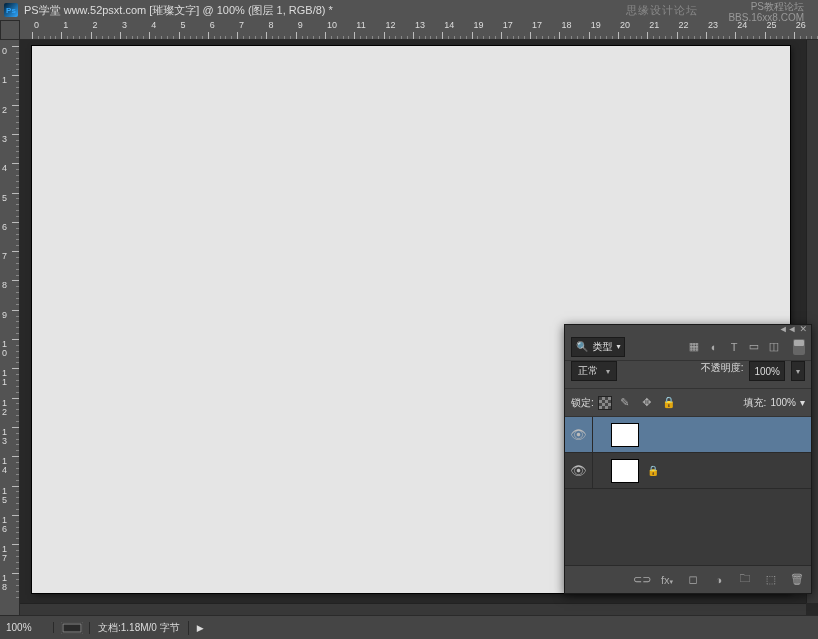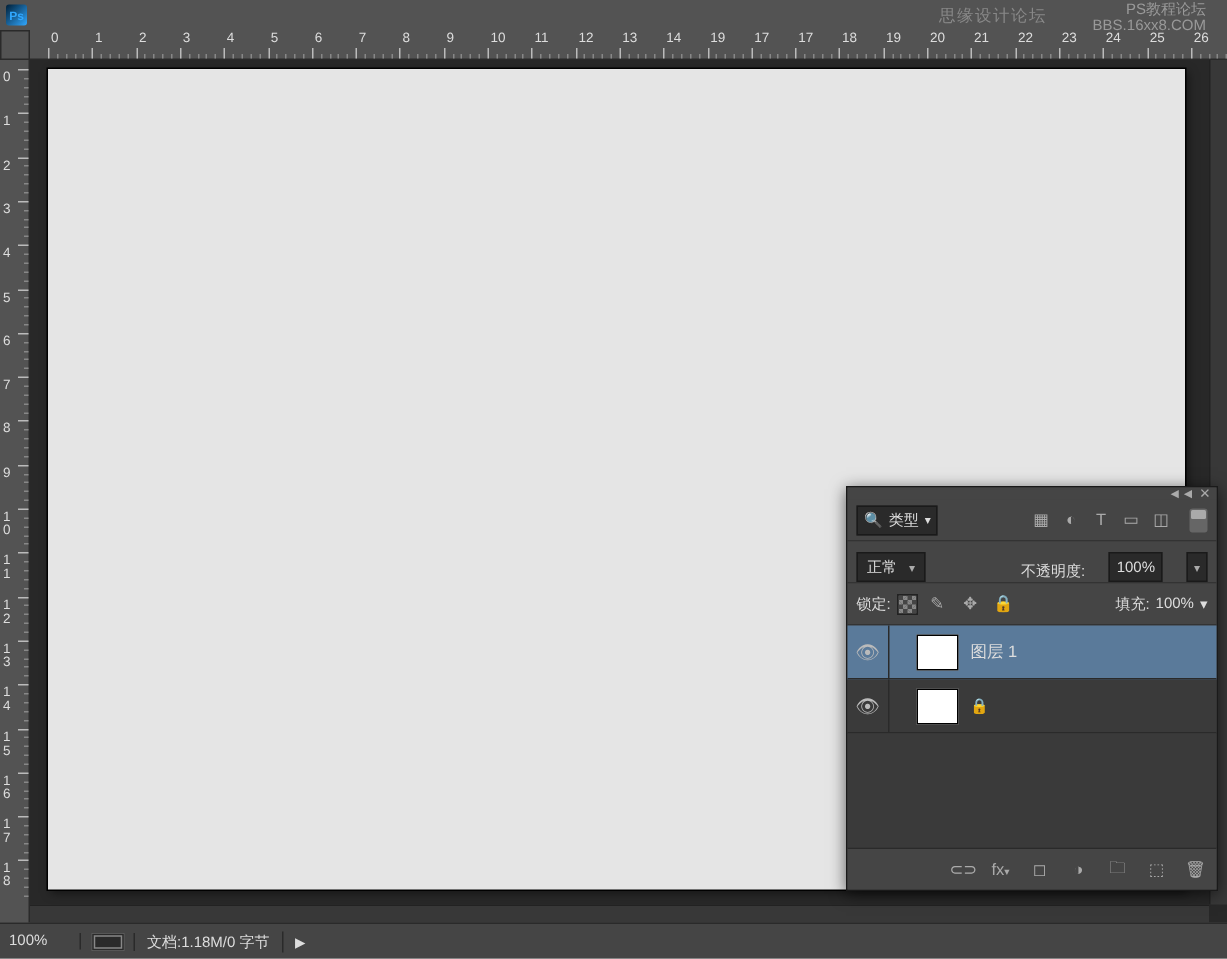--- a/index.html
+++ b/index.html
@@ -44,21 +44,21 @@
 .panel-tab .tab { padding: 0 12px; height: 100%; display: flex; align-items: center; font-size: 11px; color: #ddd; background: #535353; border-right: 1px solid #222; }
 .panel-tab .menu { margin-left: auto; padding: 0 6px; color: #aaa; font-size: 10px; }
 
 .filter-row { height: 28px; background: #454545; display: flex; align-items: center; padding: 0 6px; gap: 6px; border-bottom: 1px solid #333; }
 .filter-row .search { display: flex; align-items: center; background: #2a2a2a; height: 20px; border: 1px solid #1a1a1a; padding: 0 4px; font-size: 10px; color: #ddd; gap: 4px; }
 .filter-row .fbtns { display: flex; gap: 2px; margin-left: auto; }
 .filter-row .fbtn { width: 18px; height: 18px; display: flex; align-items: center; justify-content: center; color: #aaa; font-size: 11px; }
 .filter-row .toggle { width: 12px; height: 16px; background: #666; border-radius: 2px; margin-left: 4px; position: relative; }
 .filter-row .toggle::after { content: ''; position: absolute; top: 1px; left: 1px; width: 10px; height: 6px; background: #aaa; border-radius: 1px; }
 
-.blend-row { height: 28px; background: #454545; display: flex; align-items: flex-end; padding: 0 6px; gap: 16px; border-bottom: 1px solid #333; font-size: 10px; color: #ddd; }
+.blend-row { height: 28px; background: #454545; display: flex; align-items: flex-start; padding: 0 6px; gap: 6px; border-bottom: 1px solid #333; font-size: 10px; color: #ddd; }
 .blend-row .dropdown { background: #2a2a2a; border: 1px solid #1a1a1a; height: 20px; padding: 0 6px; display: flex; align-items: center; gap: 8px; }
 .blend-row .dropdown .dd-arrow { font-size: 8px; color: #aaa; }
 .blend-row .lbl { margin-left: auto; }
 .blend-row .pct { background: #2a2a2a; border: 1px solid #1a1a1a; height: 20px; padding: 0 4px; display: flex; align-items: center; }
 .blend-row .pct-arrow { width: 14px; height: 20px; background: #2a2a2a; border: 1px solid #1a1a1a; display: flex; align-items: center; justify-content: center; font-size: 8px; color: #aaa; }
 
 .lock-row { height: 28px; background: #454545; display: flex; align-items: center; padding: 0 6px; gap: 4px; border-bottom: 1px solid #333; font-size: 10px; color: #ddd; }
 .lock-row .licon { width: 18px; height: 18px; display: flex; align-items: center; justify-content: center; color: #aaa; font-size: 11px; }
 .lock-row .lbl2 { margin-left: auto; }
 
@@ -84,20 +84,21 @@
 <body>
 
 <div class="watermark1">思缘设计论坛</div>
 <div class="watermark2">
   <div>PS教程论坛</div>
   <div>BBS.16xx8.COM</div>
 </div>
 
 <div class="titlebar">
   <div class="ps-icon">Ps</div>
+  <span>PS学堂  www.52psxt.com [璀璨文字] @ 100% (图层 1, RGB/8) *</span>
 </div>
 
 <div class="editor-area">
   <div class="ruler-corner"></div>
   <div class="ruler-top" id="ruler-h">
       <div class="tick major" style="left: 12px;">
         <span class="lbl">0</span>
       </div>
       <div class="tick minor" style="left: 17.86px;"></div>
       <div class="tick minor" style="left: 23.72px;"></div>
@@ -525,21 +526,20 @@
     <span class="lbl2">填充:</span>
     <div class="pct">100%</div>
     <div class="pct-arrow">▾</div>
   </div>
 
   <div class="layer-list" id="layer-list">
       <div class="layer-item selected">
         <div class="vis">👁</div>
         <div class="gap"></div>
         <div class="thumb"></div>
-        <div class="lname ">图层 1</div>
       </div>
       <div class="layer-item">
         <div class="vis">👁</div>
         <div class="gap"></div>
         <div class="thumb"></div>
         <div class="lockico">🔒</div>
       </div>
     </div>
   <div class="layer-empty"></div>
 

